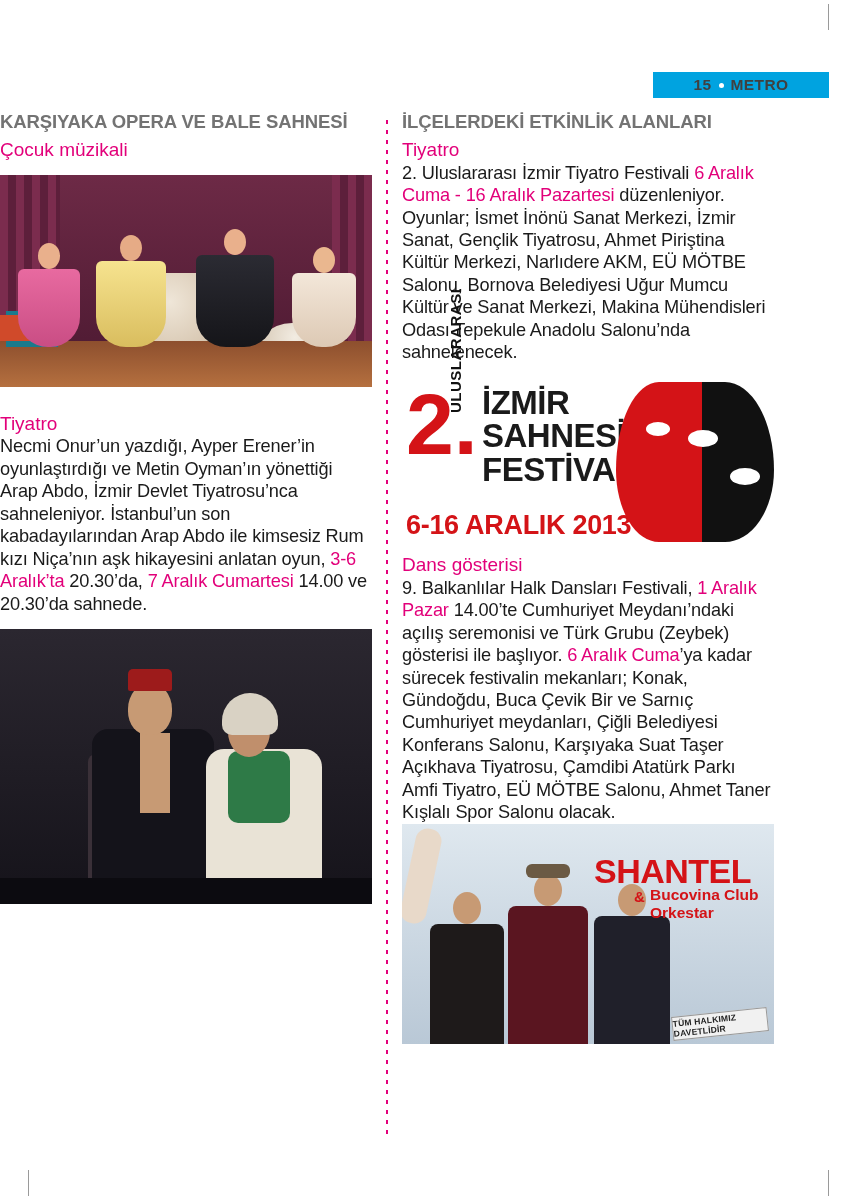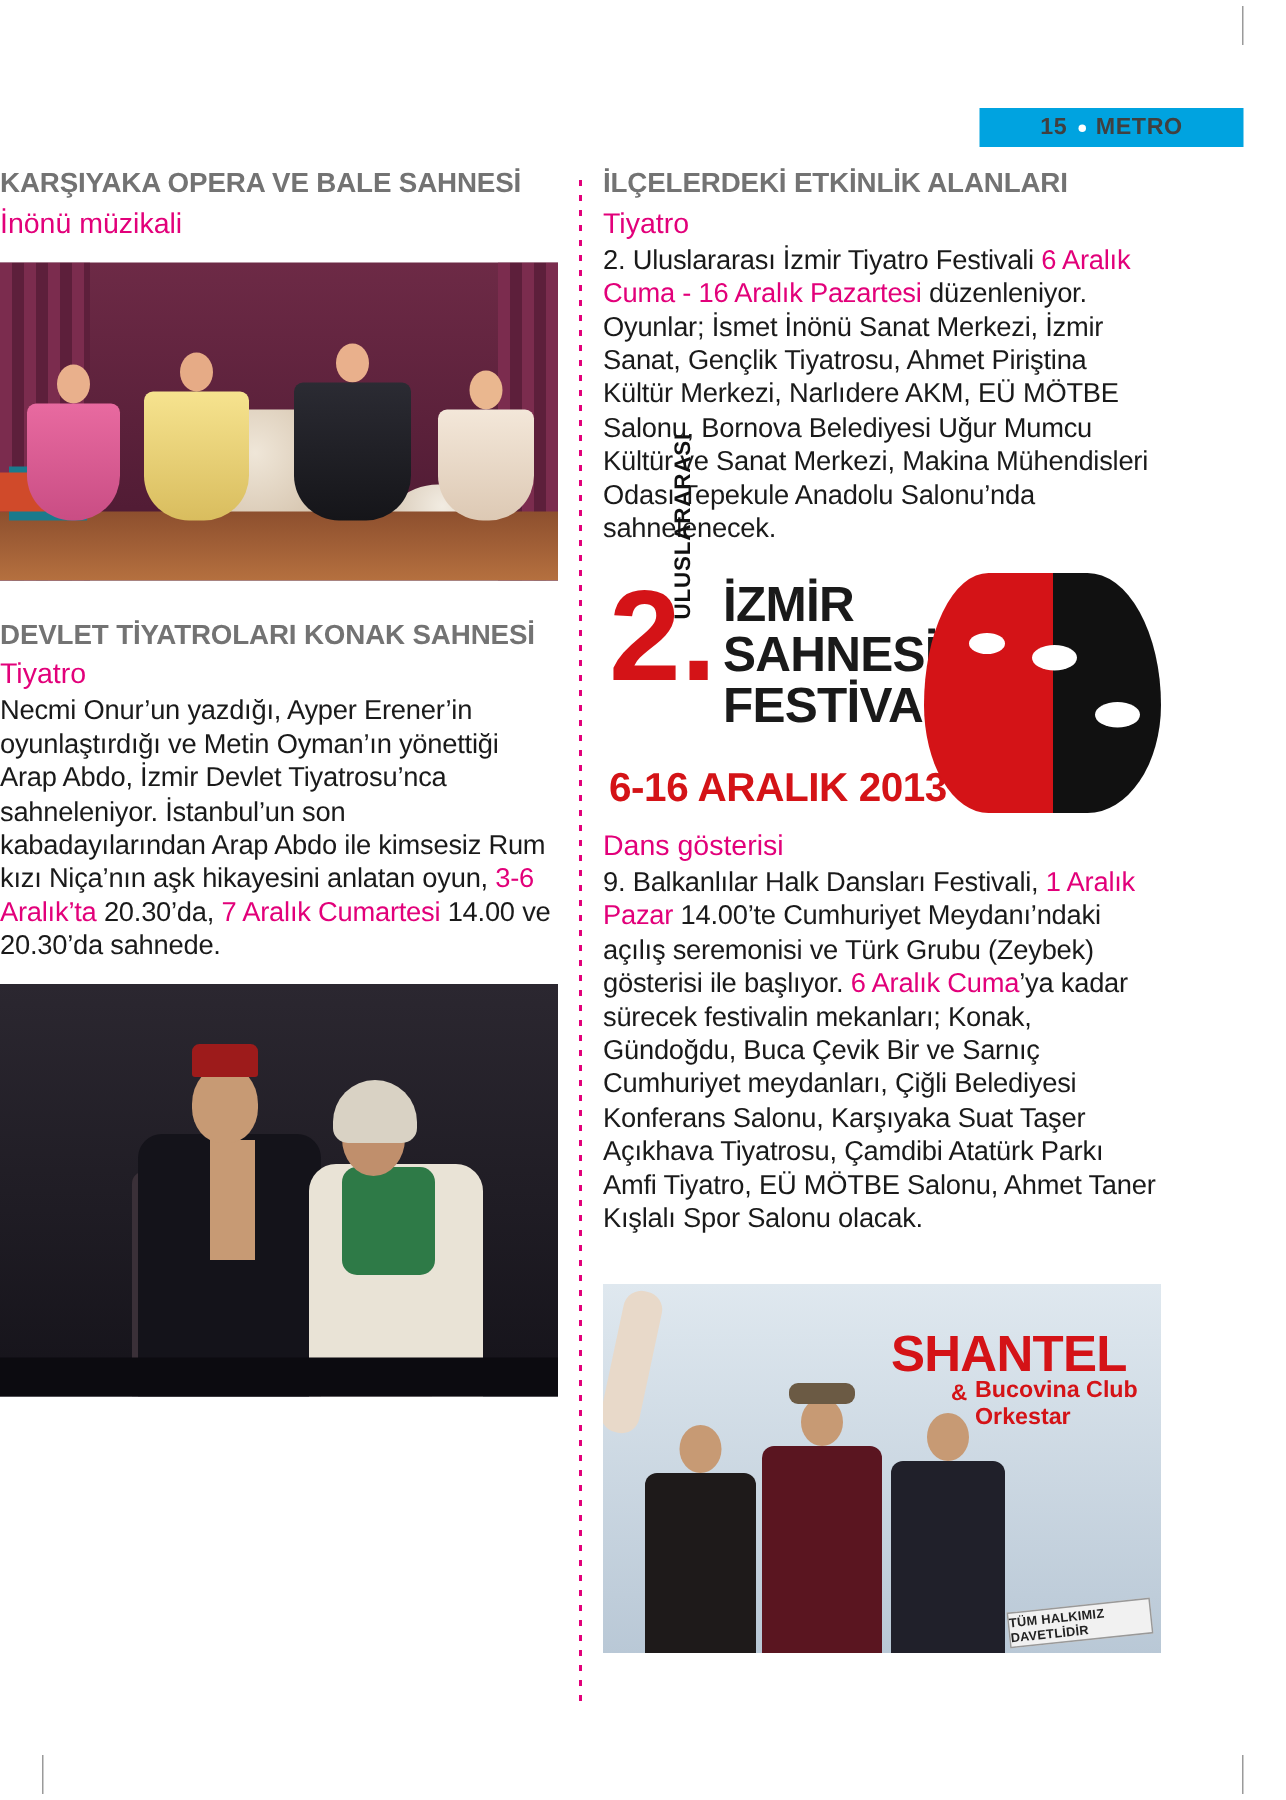--- a/index.html
+++ b/index.html
@@ -172,22 +172,22 @@
   .f-mask { position:absolute; right:0px; top:0px; width:170px; height:160px; }
   .f-mask .black { position:absolute; right:0; top:0; width:98px; height:160px; background:#111; border-radius: 0 50% 50% 0 / 0 55% 45% 0;}
   .f-mask .red { position:absolute; right:72px; top:0; width:86px; height:160px; background:#d41317; border-radius: 50% 0 0 50% / 55% 0 0 45%;}
   .f-mask .eye { position:absolute; width:30px; height:17px; background:#fff; border-radius:50%; }
   .f-mask .eye1 { right:56px; top:48px; }
   .f-mask .eye2 { right:14px; top:86px; }
   .f-mask .eye3 { right:104px; top:40px; background:#fff; width:24px; height:14px;}
 
   
   .shantel {
-    margin-top: 32px;
-    height: 246px;
+    margin-top: 0;
+    height: 220px;
     position: relative;
     background: linear-gradient(#dfe8ef,#b9c8d6);
     overflow: hidden;
   }
   .sh-arm { position:absolute; left:6px; top:4px; width:26px; height:96px; background:#e8d9c9; border-radius:12px; transform: rotate(12deg);}
   .sh-fig { position:absolute; bottom:0; }
   .sh-head { width:28px; height:32px; border-radius:50%; margin:0 auto; background:#c79a74;}
   .sh-body { border-radius: 8px 8px 0 0; }
   .s1 { left:28px; }
   .s1 .sh-body { width:74px; height:120px; background:#1e1a1a; }
@@ -213,21 +213,21 @@
   <span class="dot"></span>
   <span>METRO</span>
 </div>
 
 <div class="columns">
 
   <div class="col col-left">
 
     <div>
       <h2 class="section-title">KARŞIYAKA OPERA VE BALE SAHNESİ</h2>
-      <h3 class="sub-title">İnönü müzikali</h3>
+      <h3 class="sub-title">Çocuk müzikali</h3>
 
       <div class="photo photo1">
         <div class="p1-curtain-l"></div>
         <div class="p1-curtain-r"></div>
         <div class="p1-stand"></div>
         <div class="p1-stand2"></div>
         <div class="p1-floor"></div>
         <div class="p1-box"></div>
         <div class="p1-box2"></div>
         <div class="p1-fig f1">
@@ -245,21 +245,20 @@
         <div class="p1-fig f4">
             <div class="head"></div>
             <div class="body"></div>
           </div>
       </div>
     </div>
 
     <div style="height:26px"></div>
 
     <div>
-      <h2 class="section-title">DEVLET TİYATROLARI KONAK SAHNESİ</h2>
       <h3 class="sub-title">Tiyatro</h3>
       <p class="body-text"><span>Necmi Onur’un yazdığı, Ayper Erener’in oyunlaştırdığı ve Metin Oyman’ın yönettiği Arap Abdo, İzmir Devlet Tiyatrosu’nca sahneleniyor. İstanbul’un son kabadayılarından Arap Abdo ile kimsesiz Rum kızı Niça’nın aşk hikayesini anlatan oyun, </span><span class="hl">3-6 Aralık’ta</span><span> 20.30’da, </span><span class="hl">7 Aralık Cumartesi</span><span> 14.00 ve 20.30’da sahnede.</span></p>
 
       <div class="photo photo2">
         <div class="p2-bg"></div>
         <div class="p2-chair"></div>
         <div class="p2-m-body"></div>
         <div class="p2-m-shirt"></div>
         <div class="p2-m-head"></div>
         <div class="p2-m-fez"></div>

